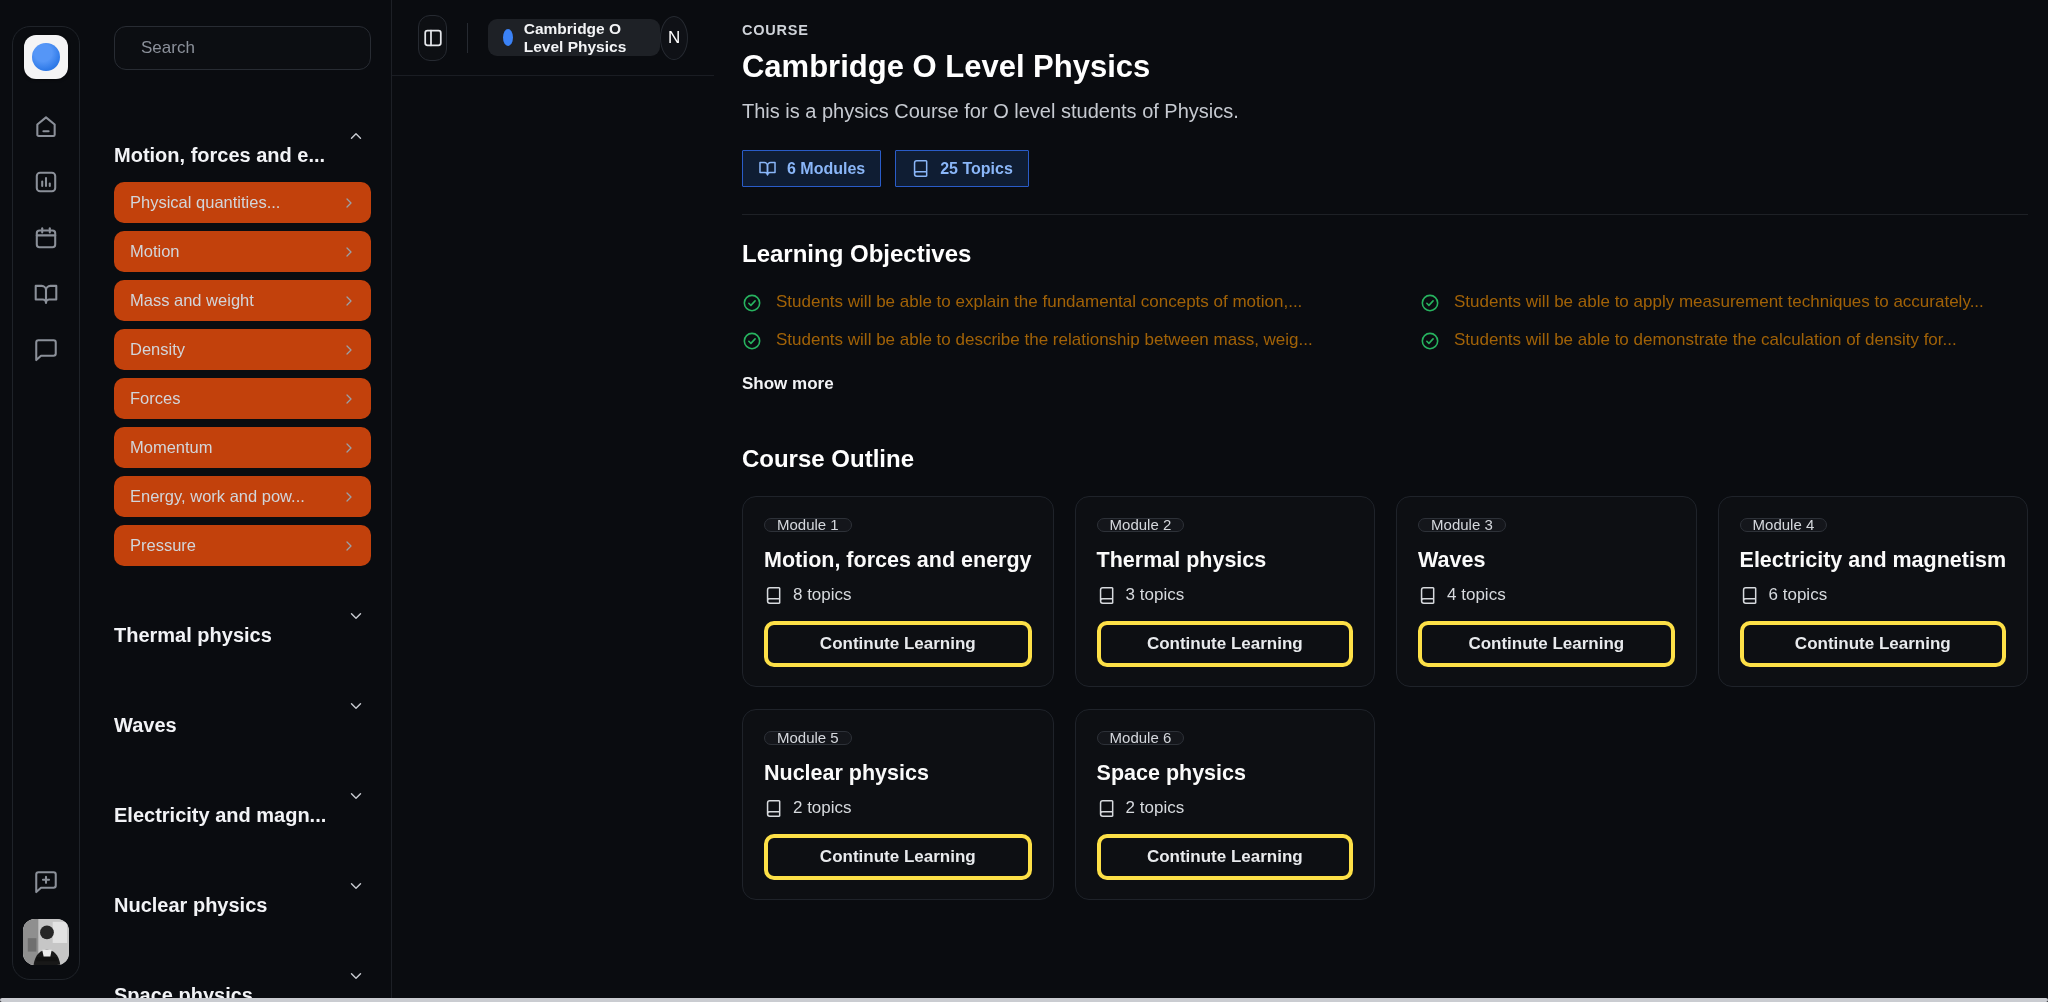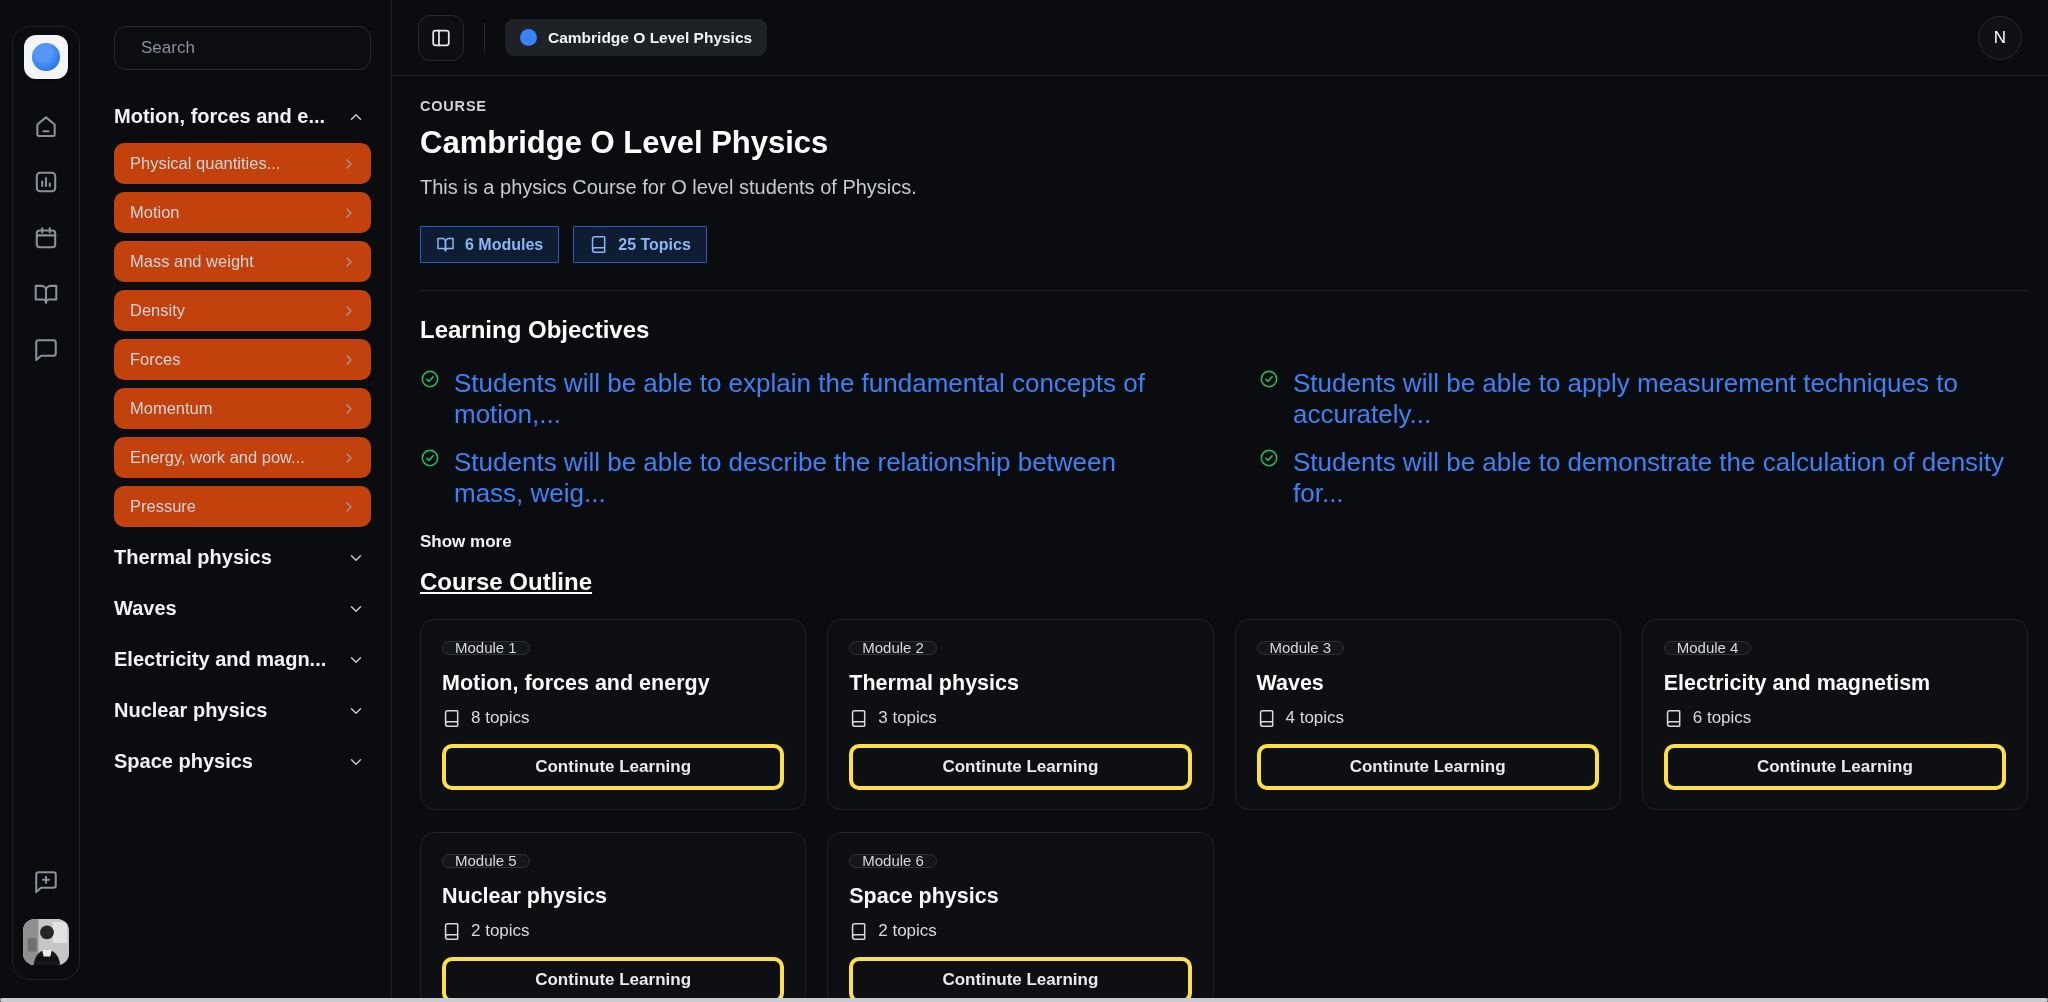--- a/index.html
+++ b/index.html
@@ -51,32 +51,32 @@
     flex:1; background:transparent; border:none; outline:none;
     color:#e7e9ec; font-size:17px; font-family:inherit;
   }
   .search-box input::placeholder { color:#8b909a; }
   .tree { margin-top:26px; }
   .tree-header {
     display:flex; align-items:center; justify-content:space-between;
     padding:9px 6px 9px 0; margin-top:10px; cursor:pointer; border-radius:8px;
   }
   .tree-header:first-child { margin-top:0; }
-  .tree-label { font-size:20px; font-weight:600; color:#f2f3f6; white-space:nowrap; }
+  .tree-label { font-size:20px; font-weight:600; color:#f2f3f6; white-space:nowrap;margin-top:39px; }
   .tree-header .icon { color:#c7cad0; }
   .tree-items { margin:6px 0 10px; }
   .tree-item {
     display:flex; align-items:center; justify-content:space-between;
     height:41px; background:#c2410c; border-radius:10px; margin-bottom:8px;
     padding:0 14px 0 16px; cursor:pointer; font-size:16.5px; color:#d2d5da;
   }
   .tree-item .icon { color:#9aa0a8; }
 
   
-  main { flex:1; display:flex; flex-direction:column; min-width:0; }
+  main { flex:1; display:flex; flex-direction:row; min-width:0; }
   .topbar { height:76px; flex:0 0 76px; display:flex; align-items:center; padding:0 26px; border-bottom:1px solid #1a1d23; }
   .toggle-btn {
     width:46px; height:46px; border:1px solid #262a31; border-radius:12px;
     background:#0d0f13; color:#e5e7eb; cursor:pointer;
     display:flex; align-items:center; justify-content:center;
   }
   .vdiv { width:1px; height:30px; background:#262a31; margin:0 20px; }
   .crumb-chip {
     display:flex; align-items:center; gap:11px; height:37px;
     background:#1e2126; border-radius:9px; padding:0 15px; cursor:pointer;
@@ -100,23 +100,23 @@
     border:1px solid #2a5cc8; border-radius:1px; background:#0f1d33;
     color:#8ab6f8; font-size:16px; font-weight:600; cursor:pointer;
   }
   .badge .icon { color:#8ab6f8; }
   .rule { border:none; border-top:1px solid #1e2126; margin-top:27px; }
   .h2 { font-size:24px; font-weight:700; color:#fff; }
   .objectives-h { margin-top:25px; }
   .obj-grid { display:grid; grid-template-columns:1fr 1fr; column-gap:70px; row-gap:17px; margin-top:24px; }
   .obj { display:flex; align-items:flex-start; gap:14px; }
   .obj .icon { color:#27b35f; margin-top:1px; flex:0 0 auto; }
-  .obj-text { font-size:26px; color:#3b82f6; }
+  .obj-text { font-size:17px; color:#a16207; }
   .show-more { margin-top:23px; font-size:17px; font-weight:700; color:#f2f3f5; cursor:pointer; display:inline-block; }
-  .outline-h { margin-top:16px;text-decoration:underline; }
+  .outline-h { margin-top:51px; }
   .cards { display:grid; grid-template-columns:repeat(4,1fr); gap:22px 21px; margin-top:23px; }
   .card {
     border:1px solid #1f232a; border-radius:14px; background:#0d0f13; padding:19px 21px;
   }
   .module-pill {
     display:inline-flex; align-items:center; height:14px; padding:0 12px;
     border:1px solid #2d3138; border-radius:8px; background:#14161b;
     font-size:15px; color:#d5d8dd;
   }
   .card-title { font-size:21.5px; font-weight:700; color:#fafafa; margin-top:14px; white-space:nowrap; }

